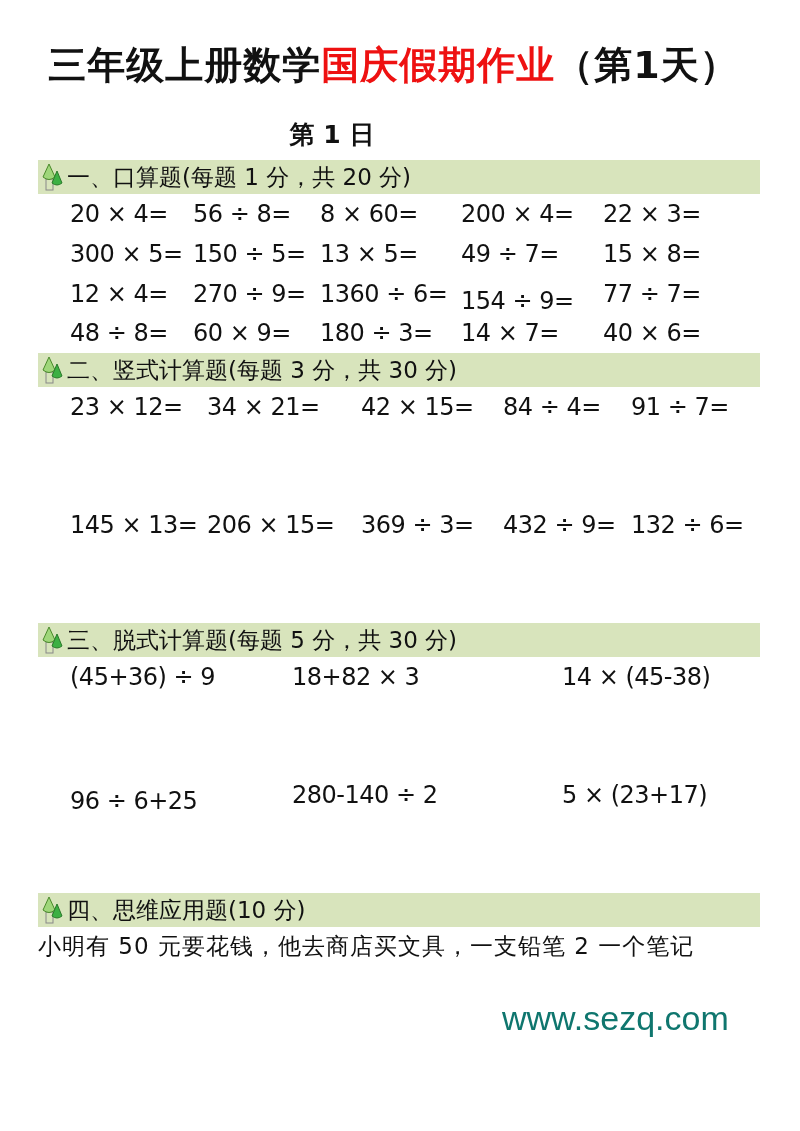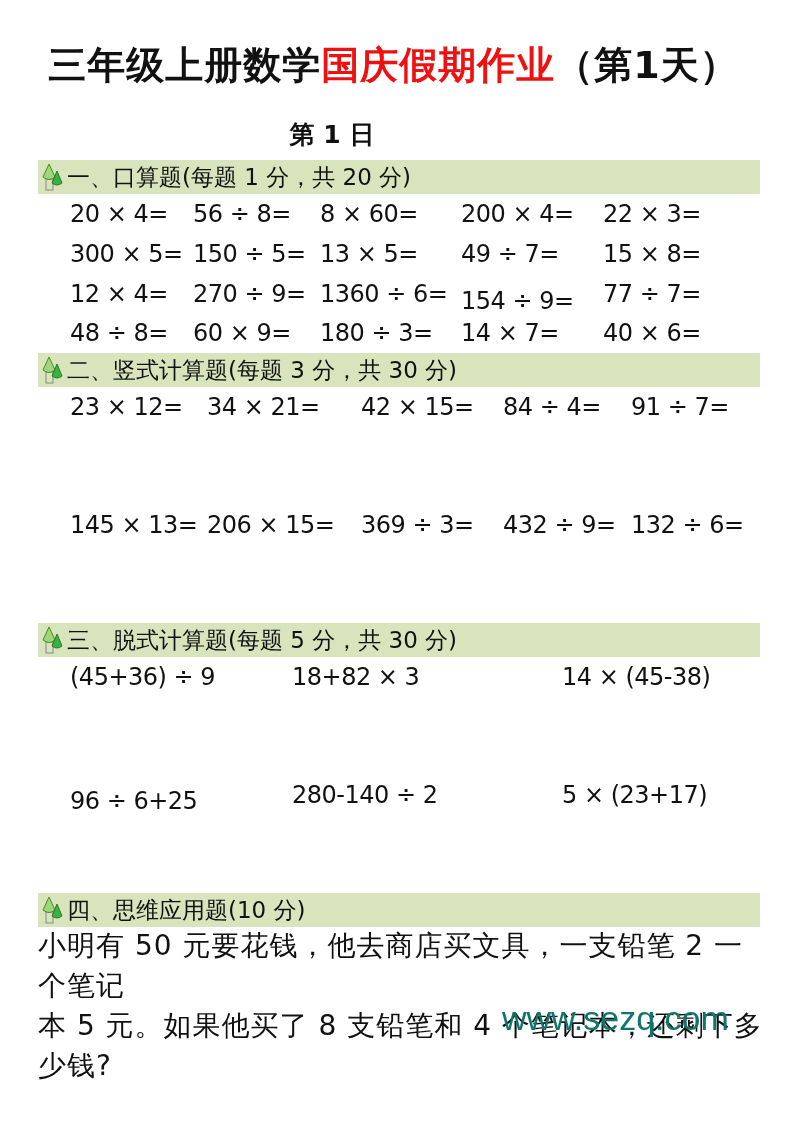--- a/index.html
+++ b/index.html
@@ -7,21 +7,21 @@
          font-family: "DejaVu Sans", "Liberation Sans", sans-serif; color: #111; }
   .title { position: absolute; left: 0; top: 40px; width: 787px; text-align: center;
            font-size: 38px; font-weight: bold; letter-spacing: 1px; white-space: nowrap; }
   .title .red { color: #ee1111; }
   .day { position: absolute; left: 0; top: 118px; width: 664px; text-align: center;
          font-size: 25px; font-weight: bold; }
   .banner { position: absolute; left: 38px; width: 722px; height: 34px; background: #d8e4bc; }
   .banner .tree { position: absolute; left: 2px; top: 3px; width: 24px; height: 28px; }
   .banner .label { position: absolute; left: 29px; top: 2px; font-size: 23px; line-height: 30px; white-space: nowrap; }
   .expr { position: absolute; font-size: 24px; line-height: 26px; white-space: nowrap; letter-spacing: -0.5px; }
-  .para { position: absolute; left: 38px; width: 730px; font-size: 28px; line-height: 40px; letter-spacing: 1px; }
+  .para { position: absolute; left: 38px; width: 730px; font-size: 23px; line-height: 40px; letter-spacing: 1px; }
   .watermark { position: absolute; left: 502px; top: 999px; font-size: 34px; color: #0f766e;
                font-family: "Liberation Sans", sans-serif; }
 </style>
 </head>
 <body>
 
 <div class="title">
   <span>三年级上册数学</span><span class="red">国庆假期作业</span><span>（第1天）</span>
 </div>
 <div class="day">第 1 日</div>
@@ -107,16 +107,15 @@
   <svg class="tree" viewBox="0 0 24 28">
     <rect x="6" y="16" width="7" height="11" fill="none" stroke="#888" stroke-width="1"></rect>
     <path d="M9 1 L3 14 Q9 19 15 14 Z" fill="#9fd67a" stroke="#4a8a2a" stroke-width="1"></path>
     <path d="M17 8 L12 20 Q17 24 22 20 Z" fill="#3cb043" stroke="#2a7a2a" stroke-width="1"></path>
   </svg>
   <span class="label">四、思维应用题(10 分)</span>
 </div>
 
 <div class="para" style="top:926px;">
   <div>小明有 50 元要花钱，他去商店买文具，一支铅笔 2 一个笔记</div>
-  <div>本 5 元。如果他买了 8 支铅笔和 4 个笔记本，还剩下多少钱?</div>
 </div>
 
 <div class="watermark">www.sezq.com</div>
 
 </body></html>

